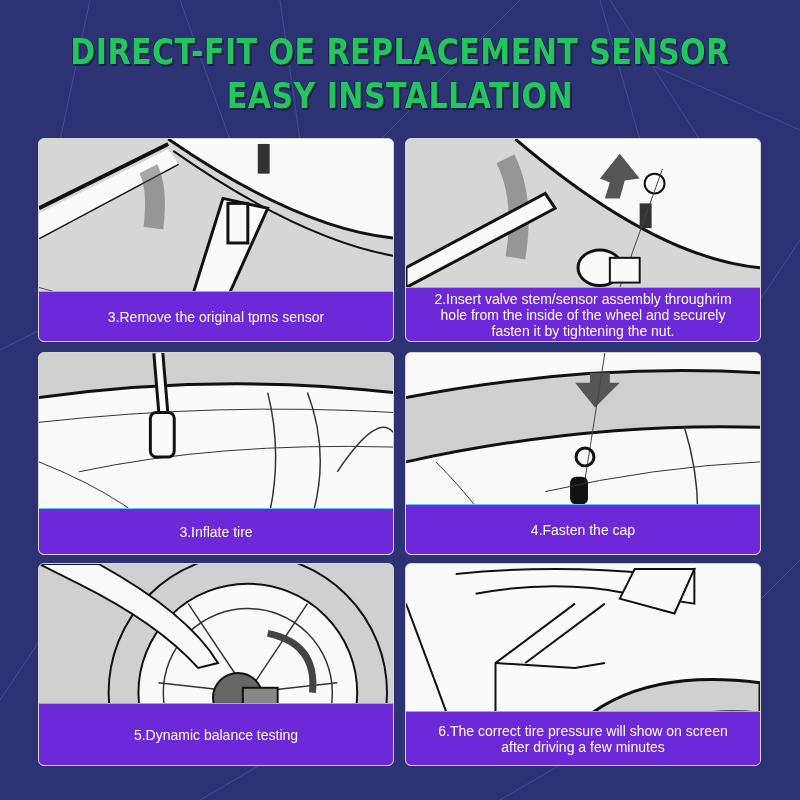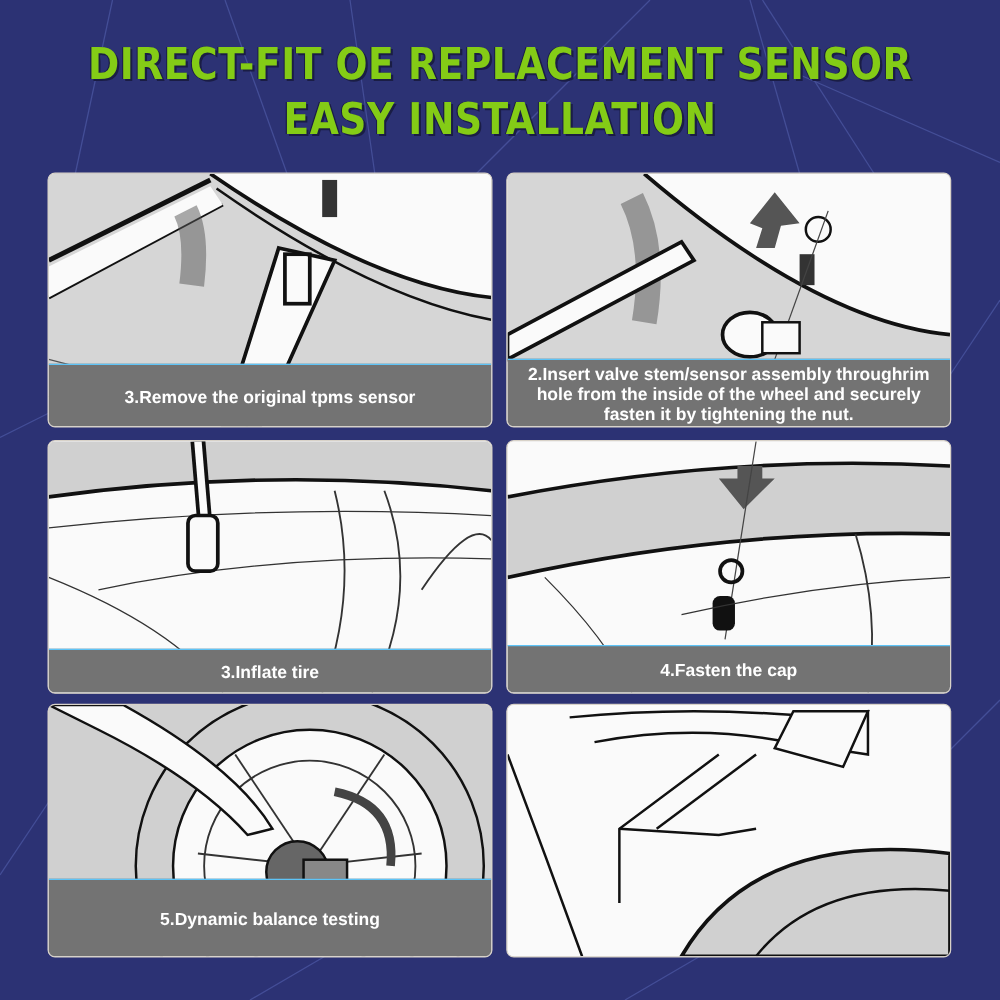--- a/index.html
+++ b/index.html
@@ -7,44 +7,43 @@
   body {
     background: #2c3274;
     font-family: "Liberation Sans", "DejaVu Sans", sans-serif;
     position: relative;
   }
   .bg-lines { position: absolute; left: 0; top: 0; width: 800px; height: 800px; z-index: 0; }
   .title {
     position: absolute; left: 0; top: 30px; width: 800px;
     text-align: center; z-index: 2;
     font-family: "DejaVu Sans", sans-serif;
-    font-weight: bold; color: #84cc16;
+    font-weight: bold; color: #22c55e;
     text-shadow: 2px 2px 0 #1a1d45, -1px 0 0 #1a1d45;
     letter-spacing: 0.5px;
   }
   .title .line1 { font-size: 35px; line-height: 44px; display: block; transform: scaleX(0.86); }
   .title .line2 { font-size: 35px; line-height: 44px; display: block; transform: scaleX(0.86); }
   .panel {
     position: absolute; z-index: 2;
     background: #ececec;
     border-radius: 6px;
     overflow: hidden;
     border: 1px solid #d8d2c8;
   }
   .panel svg.art { position: absolute; left: 0; top: 0; width: 100%; height: 100%; }
   .caption {
     position: absolute; left: 0; right: 0; bottom: 0;
-    background: #737373;
+    background: #6d28d9;
     color: #ffffff;
     display: flex; align-items: center; justify-content: center;
     text-align: center;
     font-size: 14px; line-height: 16px;
     padding: 0 8px;
     border-top: 1px solid #5ec4f7;
-    font-weight: bold;
   }
   .caption span { position: relative; z-index: 2; white-space: pre-line; }
 </style>
 </head>
 <body>
 
 <svg class="bg-lines" viewBox="0 0 800 800">
   <g stroke="#4a55a0" stroke-width="1" fill="none" opacity="0.8">
     <line x1="90" y1="0" x2="60" y2="140"></line>
     <line x1="180" y1="0" x2="230" y2="140"></line>
@@ -117,40 +116,40 @@
     <path d="M0 70 Q180 50 356 60" stroke="#333" stroke-width="1" fill="none"></path>
     <path d="M40 120 Q180 90 356 95" stroke="#333" stroke-width="1" fill="none"></path>
     <path d="M120 0 L125 60" stroke="#111" stroke-width="12"></path>
     <path d="M120 0 L125 60" stroke="#fafafa" stroke-width="6"></path>
     <rect x="112" y="60" width="24" height="45" rx="6" fill="#fafafa" stroke="#111" stroke-width="3"></rect>
     <path d="M0 110 Q100 150 140 203" stroke="#333" stroke-width="1" fill="none"></path>
     <path d="M230 40 Q250 120 220 203" stroke="#333" stroke-width="1.5" fill="none"></path>
     <path d="M270 40 Q300 120 260 203" stroke="#333" stroke-width="1.5" fill="none"></path>
     <path d="M300 120 Q340 60 356 80" stroke="#333" stroke-width="1.5" fill="none"></path>
   </svg>
-  <div class="caption" style="height:35px;">
+  <div class="caption" style="height:46px;">
     <span>3.Inflate tire</span>
   </div>
 </div>
 
 <div class="panel" style="left:405px; top:352px; width:356px; height:203px;">
   <svg class="art" viewBox="0 0 356 203" preserveAspectRatio="none">
     <rect width="356" height="203" fill="#fafafa"></rect>
     <path d="M0 45 Q180 10 356 20 L356 75 Q180 70 0 110 Z" fill="#d0d0d0"></path>
     <path d="M0 45 Q180 10 356 20" stroke="#111" stroke-width="3" fill="none"></path>
     <path d="M0 110 Q180 70 356 75" stroke="#111" stroke-width="3" fill="none"></path>
     <polygon points="195,20 205,20 205,30 215,30 190,55 170,30 185,30 185,20" fill="#555"></polygon>
     <line x1="200" y1="0" x2="175" y2="160" stroke="#444" stroke-width="1"></line>
     <circle cx="180" cy="105" r="9" fill="none" stroke="#111" stroke-width="3"></circle>
     <rect x="165" y="125" width="18" height="28" rx="6" fill="#111"></rect>
     <path d="M140 140 Q250 115 356 110" stroke="#333" stroke-width="1" fill="none"></path>
     <path d="M30 110 Q80 160 100 203" stroke="#333" stroke-width="1" fill="none"></path>
     <path d="M280 75 Q300 140 290 203" stroke="#333" stroke-width="1.5" fill="none"></path>
   </svg>
-  <div class="caption" style="height:38px;">
+  <div class="caption" style="height:50px;">
     <span>4.Fasten the cap</span>
   </div>
 </div>
 
 <div class="panel" style="left:38px; top:563px; width:356px; height:203px;">
   <svg class="art" viewBox="0 0 356 203" preserveAspectRatio="none">
     <rect width="356" height="203" fill="#d0d0d0"></rect>
     <circle cx="210" cy="130" r="140" fill="none" stroke="#111" stroke-width="2"></circle>
     <circle cx="210" cy="130" r="110" fill="#fafafa" stroke="#111" stroke-width="2"></circle>
     <circle cx="210" cy="130" r="85" fill="none" stroke="#333" stroke-width="1.5"></circle>
@@ -175,13 +174,17 @@
     <rect width="356" height="203" fill="#fafafa"></rect>
     <path d="M50 10 Q150 0 250 10 L290 5 L290 40 L225 30 Q150 15 70 30" fill="#fafafa" stroke="#111" stroke-width="2"></path>
     <path d="M230 5 L290 5 L270 50 L215 35 Z" fill="#fafafa" stroke="#111" stroke-width="2"></path>
     <path d="M170 40 L90 100 L90 160" stroke="#111" stroke-width="2" fill="none"></path>
     <path d="M200 40 L120 100" stroke="#111" stroke-width="2" fill="none"></path>
     <path d="M90 100 L170 105 L200 100" stroke="#111" stroke-width="2" fill="none"></path>
     <path d="M140 203 Q200 100 356 120 L356 203 Z" fill="#d0d0d0" stroke="#111" stroke-width="3"></path>
     <path d="M200 203 Q250 140 356 150" stroke="#111" stroke-width="2" fill="none"></path>
     <path d="M0 40 Q30 120 60 203" stroke="#111" stroke-width="2" fill="none"></path>
   </svg>
+  <div class="caption" style="height:54px;">
+    <span>6.The correct tire pressure will show on screen
+after driving a few minutes</span>
+  </div>
 </div>
 
 </body></html>

